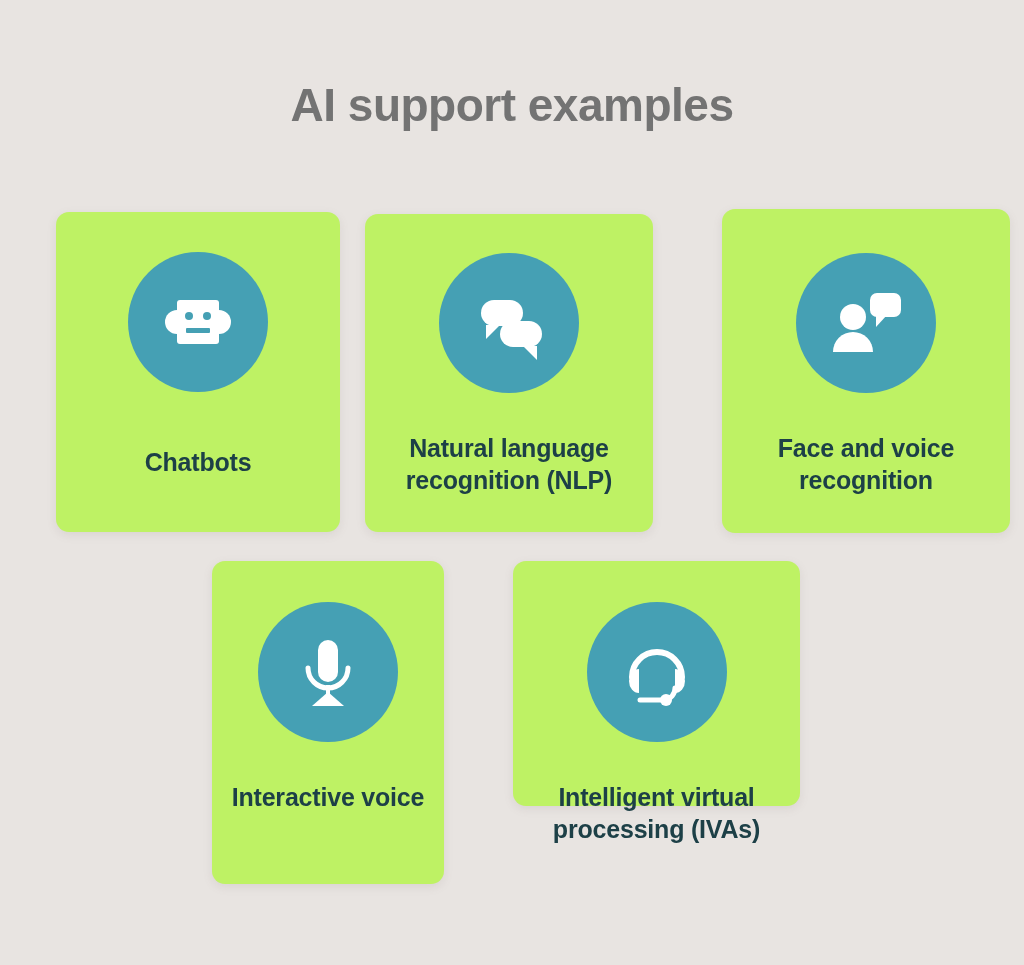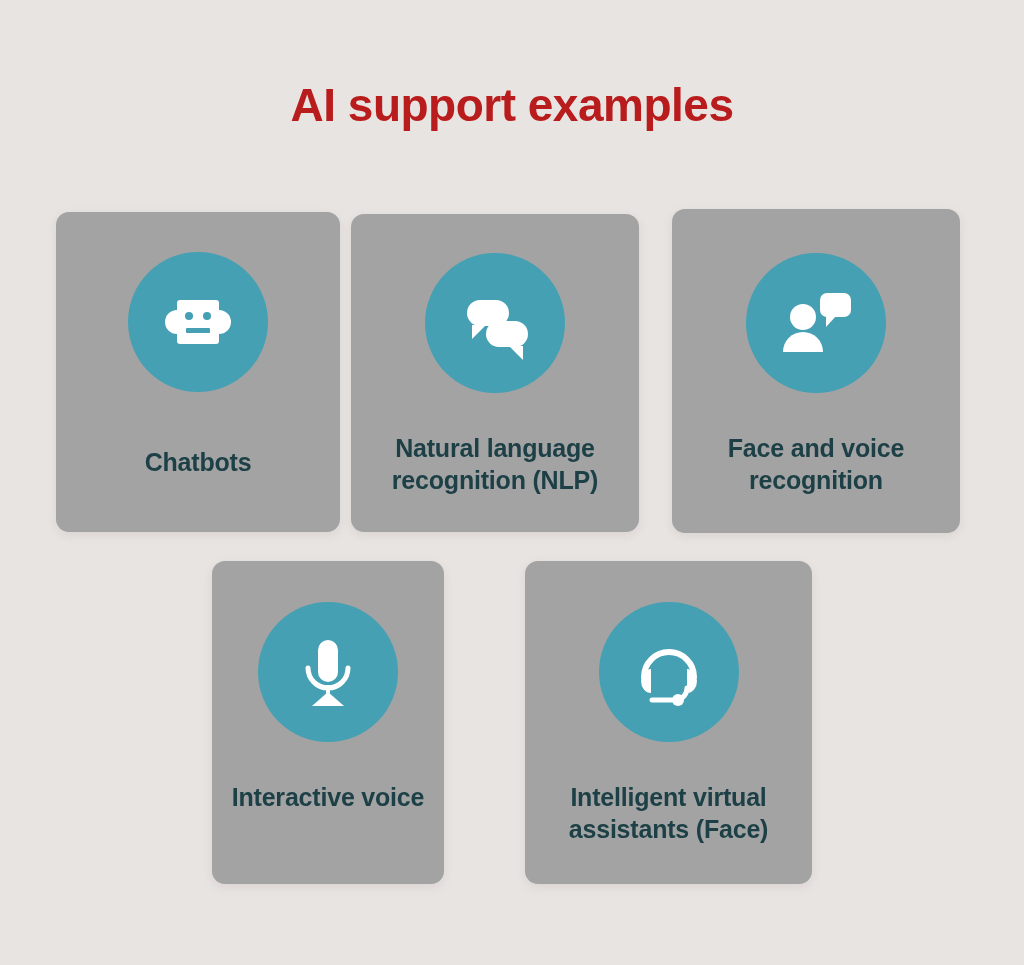--- a/index.html
+++ b/index.html
@@ -24,43 +24,43 @@
   
   .title {
     position: absolute;
     left: 0;
     top: 78px;
     width: 1024px;
     text-align: center;
     font-size: 46px;
     font-weight: 700;
     letter-spacing: -0.5px;
-    color: #b91c1c;
+    color: #737373;
     line-height: 1.2;
   }
 
   
   .card {
     position: absolute;
-    background: #a3a3a3;
+    background: #bef264;
     border-radius: 13px;
     box-shadow: 0 3px 10px rgba(120, 110, 105, 0.13);
     display: flex;
     flex-direction: column;
     align-items: center;
     box-sizing: border-box;
   }
 
   
   .card-1 { left: 56px;  top: 212px; width: 284px; height: 320px; }
-  .card-2 { left: 351px; top: 214px; width: 288px; height: 318px; }
-  .card-3 { left: 672px; top: 209px; width: 288px; height: 324px; }
+  .card-2 { left: 365px; top: 214px; width: 288px; height: 318px; }
+  .card-3 { left: 722px; top: 209px; width: 288px; height: 324px; }
   
   .card-4 { left: 212px; top: 561px; width: 232px; height: 323px; }
-  .card-5 { left: 525px; top: 561px; width: 287px; height: 323px; }
+  .card-5 { left: 513px; top: 561px; width: 287px; height: 245px; }
 
   .icon-circle {
     width: 140px;
     height: 140px;
     border-radius: 50%;
     background: #45a0b4;
     display: flex;
     align-items: center;
     justify-content: center;
     flex: none;
@@ -180,17 +180,17 @@
 
         <path d="M60 39 A10 12 0 0 1 60 63 Z" fill="#ffffff"></path>
 
         <path d="M60 58 A12 12 0 0 1 50 70" fill="none" stroke="#ffffff" stroke-width="5" stroke-linecap="round"></path>
         <line x1="50" y1="70" x2="25" y2="70" stroke="#ffffff" stroke-width="5" stroke-linecap="round"></line>
         <circle cx="51" cy="70" r="6" fill="#ffffff"></circle>
       </svg>
     </div>
     <div class="card-label">
       <span class="line">Intelligent virtual</span>
-      <span class="line">assistants (Face)</span>
+      <span class="line">processing (IVAs)</span>
     </div>
   </div>
 
 </div>
 
 </body></html>

